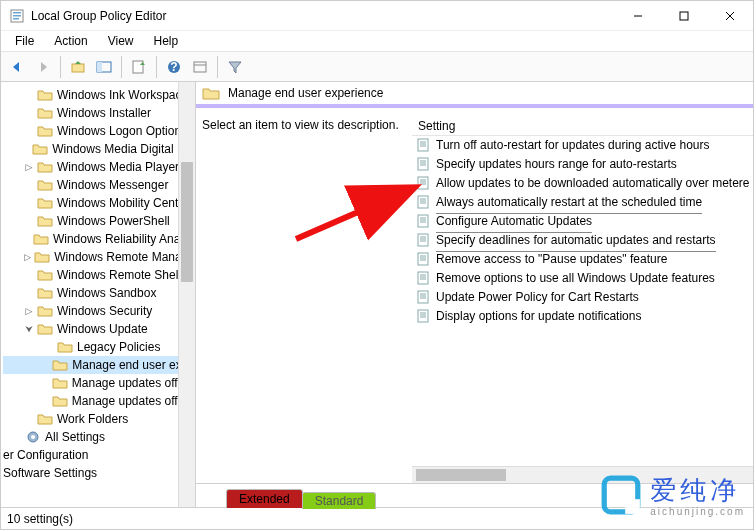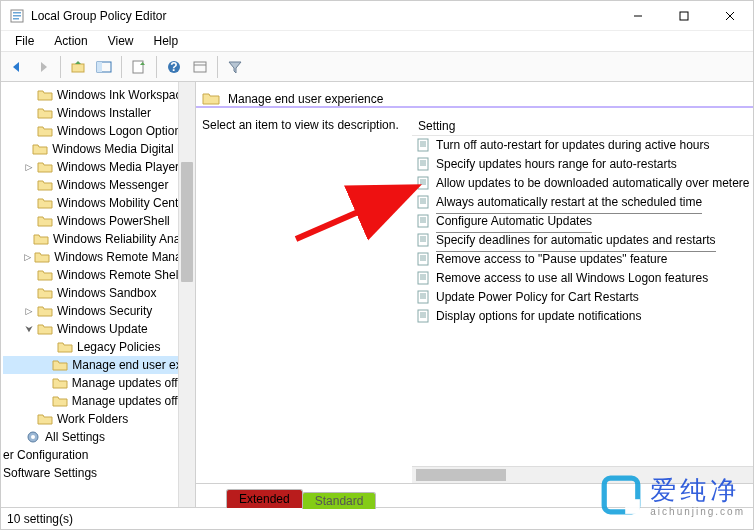--- a/index.html
+++ b/index.html
@@ -17,21 +17,21 @@
 .tsep{width:1px;height:22px;background:#ccc;margin:0 3px}
 .body{flex:1;display:flex;min-height:0}
 .tree{width:195px;border-right:1px solid #d0d0d0;overflow:hidden;padding-top:4px;padding-left:2px;position:relative}
 .tree-inner{position:relative}
 .node{display:flex;align-items:center;height:18px;padding-left:0;white-space:nowrap;cursor:default}
 .node .exp{width:12px;height:12px;display:flex;align-items:center;justify-content:center;font-size:9px;color:#666;margin-right:2px}
 .node .fico{width:16px;height:14px;margin-right:4px;flex:none}
 .node.selected{background:#cce8ff}
 .node.selected .lbl{}
 .right{flex:1;display:flex;flex-direction:column;min-width:0}
-.header{height:26px;background:#fff;display:flex;align-items:flex-end;border-bottom:2px solid #c4b5fd}
+.header{height:26px;background:#fff;display:flex;align-items:center;border-bottom:4px solid #c4b5fd}
 .header .fico{margin:0 8px 0 6px}
 .header .txt{font-size:12px}
 .content{flex:1;display:flex;padding:8px 0 0 6px;min-height:0}
 .desc{width:210px;font-size:12px;padding-top:2px}
 .listwrap{flex:1;display:flex;flex-direction:column;border-left:0;min-width:0;overflow:hidden}
 .colhdr{height:20px;border-bottom:1px solid #e5e5e5;padding-left:6px;display:flex;align-items:center;font-size:12px}
 .items{flex:1;padding-top:2px;overflow:hidden}
 .item{display:flex;height:19px;padding-left:4px;white-space:nowrap;cursor:default}
 .item .iico{width:16px;height:14px;margin-right:4px;flex:none}
 .item.hl .lbl{border-bottom:1px solid #888}
@@ -436,21 +436,21 @@
               </div>
             <div class="item">
                 <span class="iico">
                   <svg width="16" height="14">
                     <rect x="2" y="1" width="10" height="12" fill="#fff" stroke="#8aa"></rect>
                     <line x1="4" y1="4" x2="10" y2="4" stroke="#8aa"></line>
                     <line x1="4" y1="6" x2="10" y2="6" stroke="#8aa"></line>
                     <line x1="4" y1="8" x2="10" y2="8" stroke="#8aa"></line>
                   </svg>
                 </span>
-                <span class="lbl">Remove access to use all Windows Logon features</span>
+                <span class="lbl">Remove options to use all Windows Update features</span>
               </div>
             <div class="item">
                 <span class="iico">
                   <svg width="16" height="14">
                     <rect x="2" y="1" width="10" height="12" fill="#fff" stroke="#8aa"></rect>
                     <line x1="4" y1="4" x2="10" y2="4" stroke="#8aa"></line>
                     <line x1="4" y1="6" x2="10" y2="6" stroke="#8aa"></line>
                     <line x1="4" y1="8" x2="10" y2="8" stroke="#8aa"></line>
                   </svg>
                 </span>

